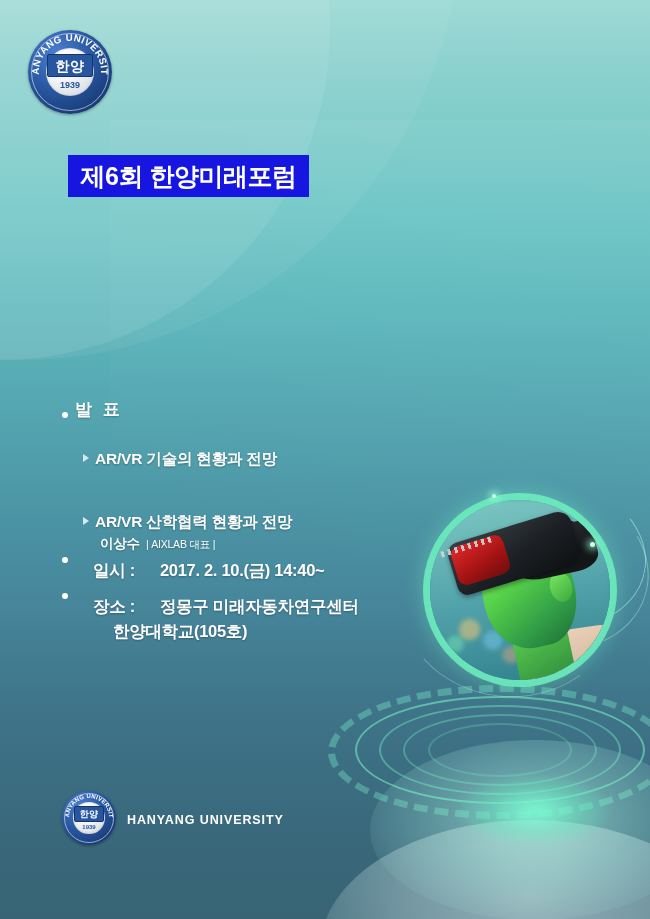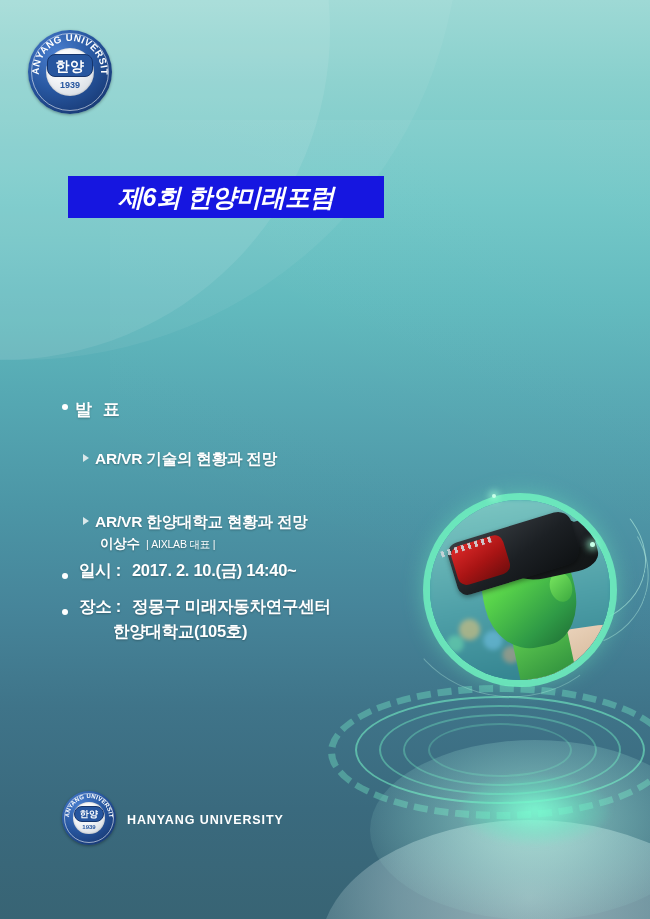--- a/index.html
+++ b/index.html
@@ -85,21 +85,21 @@
     flex-direction: column;
     align-items: center;
     justify-content: center;
   }
   .seal .hanyang-box {
     background: #27569f;
     border: 1px solid #16356c;
     color: #ffffff;
     font-weight: bold;
     line-height: 1;
-    border-radius: 8px;
+    border-radius: 2px;
     display: flex;
     align-items: center;
     justify-content: center;
     letter-spacing: 0.03em;
   }
   .seal .year {
     color: #27569f;
     font-weight: bold;
     line-height: 1;
   }
@@ -150,28 +150,27 @@
     color: #e02020;
     letter-spacing: 0.1px;
     margin-top: 2px;
     white-space: nowrap;
   }
 
   
   .title-banner {
     position: absolute;
     left: 68px;
-    top: 176px;
-    width: 316px;
+    top: 155px;
+    width: 241px;
     height: 42px;
     background: #1616e0;
     display: flex;
     align-items: center;
     justify-content: center;
-    font-style: italic;
   }
   .title-banner span {
     color: #ffffff;
     font-size: 25px;
     font-weight: bold;
     letter-spacing: -0.5px;
   }
   .main-title {
     position: absolute;
     left: 66px;
@@ -187,21 +186,21 @@
   
   .info {
     position: absolute;
     left: 62px;
     top: 398px;
     color: #ffffff;
     text-shadow: 0 1px 2px rgba(0,0,0,0.28);
   }
   .bullet-row {
     display: flex;
-    align-items: center;
+    align-items: flex-end;
     gap: 7px;
   }
   .dot {
     width: 6px;
     height: 6px;
     border-radius: 50%;
     background: #ffffff;
     flex: none;
     position: relative;
     top: -3px;
@@ -256,21 +255,21 @@
     font-weight: bold;
     letter-spacing: -0.3px;
   }
   .detail-text-2nd {
     margin-left: 51px;
     margin-top: 3px;
     font-size: 16.5px;
     font-weight: bold;
     letter-spacing: -0.3px;
   }
-  .detail-row { display: flex; align-items: flex-end; gap: 11px; }
+  .detail-row { display: flex; align-items: flex-start; gap: 25px; }
   .detail-gap { height: 14px; }
 
   
   .vr-art { position: absolute; left: 340px; top: 500px; width: 320px; height: 420px; pointer-events: none; }
 
   .platform-glow {
     position: absolute;
     left: 30px;
     top: 240px;
     width: 330px;
@@ -512,21 +511,21 @@
         <span class="tri"></span>
         <span class="talk-title">AR/VR 기술의 현황과 전망</span>
       </div>
     </div>
 
     <div class="gap-talks"></div>
 
     <div class="sub-item">
       <div class="tri-row">
         <span class="tri"></span>
-        <span class="talk-title">AR/VR 한양대학교 현황과 전망</span>
+        <span class="talk-title">AR/VR 산학협력 현황과 전망</span>
       </div>
       <div class="speaker-line">
         <span class="speaker-name">이상수</span><span class="speaker-sep"></span><span class="speaker-affil">| AIXLAB 대표 |</span>
       </div>
     </div>
   </div>
 
   <div class="detail-block">
     <div class="detail-row">
       <span class="dot"></span>

